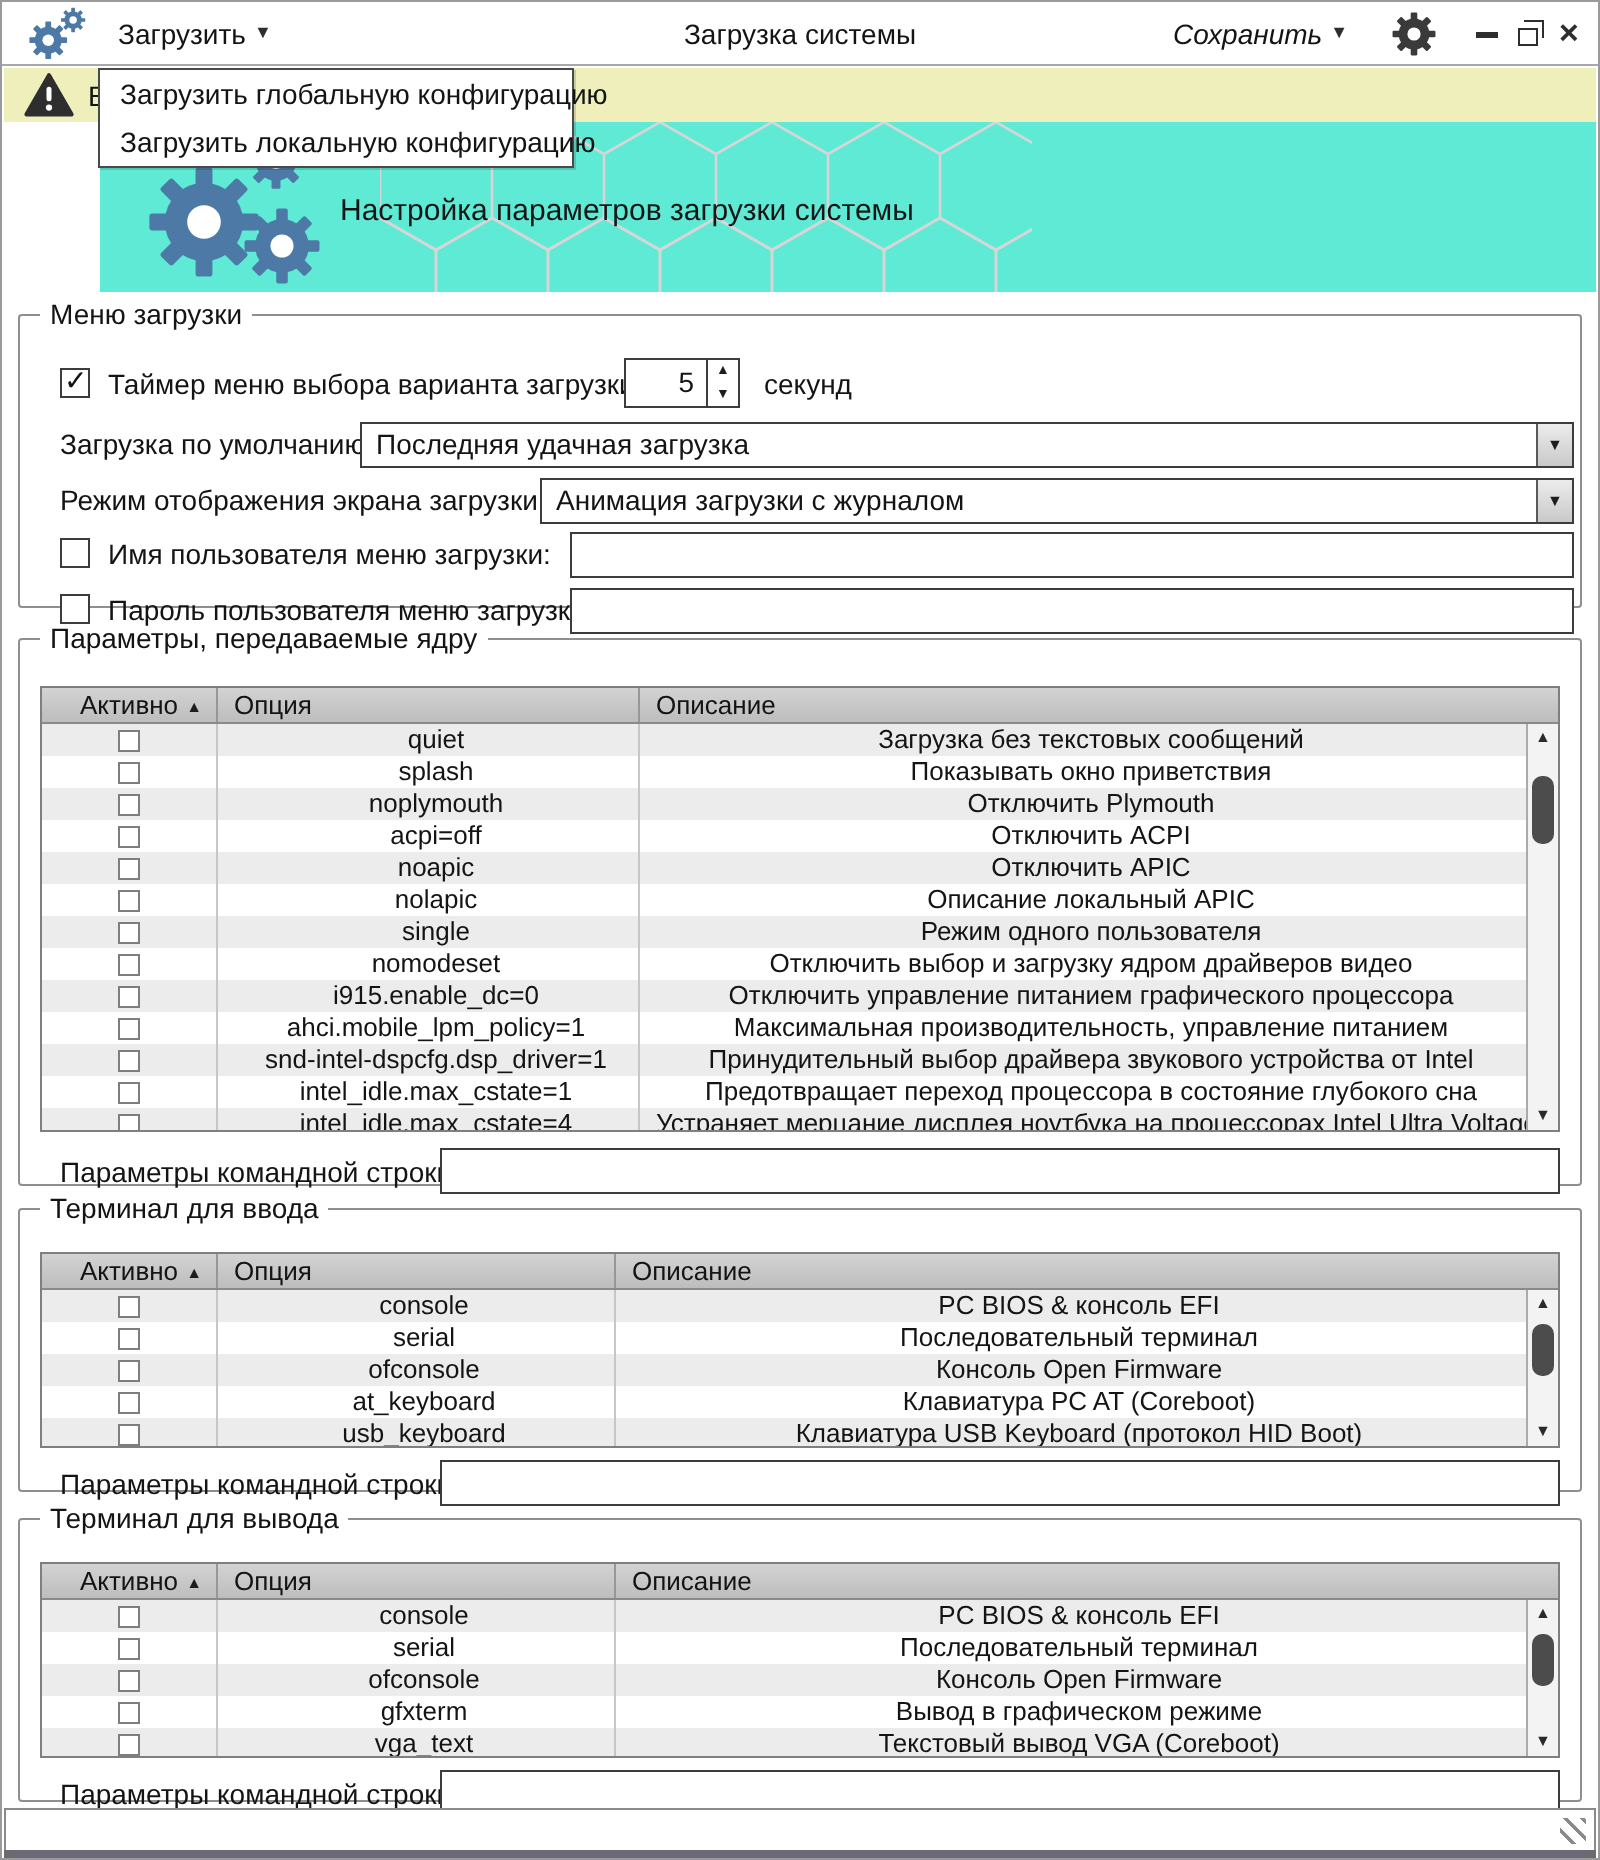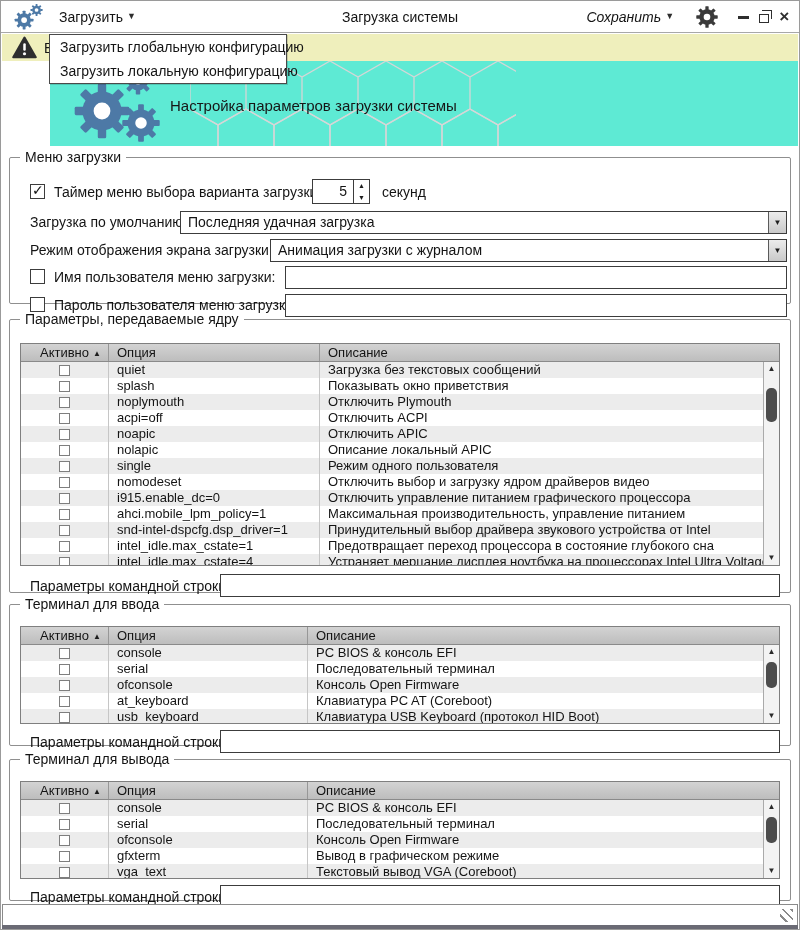--- a/index.html
+++ b/index.html
@@ -67,21 +67,21 @@
   
   .table { position:absolute; border:1px solid #7f7f7f; background:#fff; overflow:hidden; }
   .thead { display:grid; height:18px; background:linear-gradient(#d3d3d3,#bdbdbd); border-bottom:1px solid #8a8a8a; }
   .t-kern .thead, .t-kern .trow { grid-template-columns:88px 211px 1fr; }
   .t-term .thead, .t-term .trow { grid-template-columns:88px 199px 1fr; }
   .th { font-size:13px; line-height:17px; padding-left:8px; border-right:1px solid #979797; position:relative; white-space:nowrap; }
   .th:last-child { border-right:none; }
   .th-active { text-align:center; padding-left:0; }
   .sort-icon { position:absolute; right:7px; top:1px; font-size:8px; color:#1d1d1d; }
   .tbody { position:absolute; left:0; right:16px; top:18px; bottom:0; overflow:hidden; }
-  .trow { display:grid; height:16px; background:#fff; }
+  .trow { display:grid; height:16px; background:#fff;text-align:center; }
   .trow.alt { background:#ececec; }
   .td { font-size:13px; line-height:16px; padding-left:8px; white-space:nowrap; overflow:hidden; }
   .td-active { display:flex; align-items:center; justify-content:center; padding-left:0; border-right:1px solid #c6c6c6; }
   .td-opt { border-right:1px solid #c6c6c6; }
   .cb-sm { width:11px; height:11px; border:1px solid #7e7e7e; background:#fff; display:inline-block; }
 
   .vscroll { position:absolute; right:0; top:18px; bottom:0; width:16px; background:#f3f3f3; border-left:1px solid #aaa;
              display:flex; flex-direction:column; }
   .sb-btn { height:14px; text-align:center; font-size:8px; line-height:14px; color:#2a2a2a; flex:0 0 auto; }
   .sb-track { flex:1; position:relative; }

